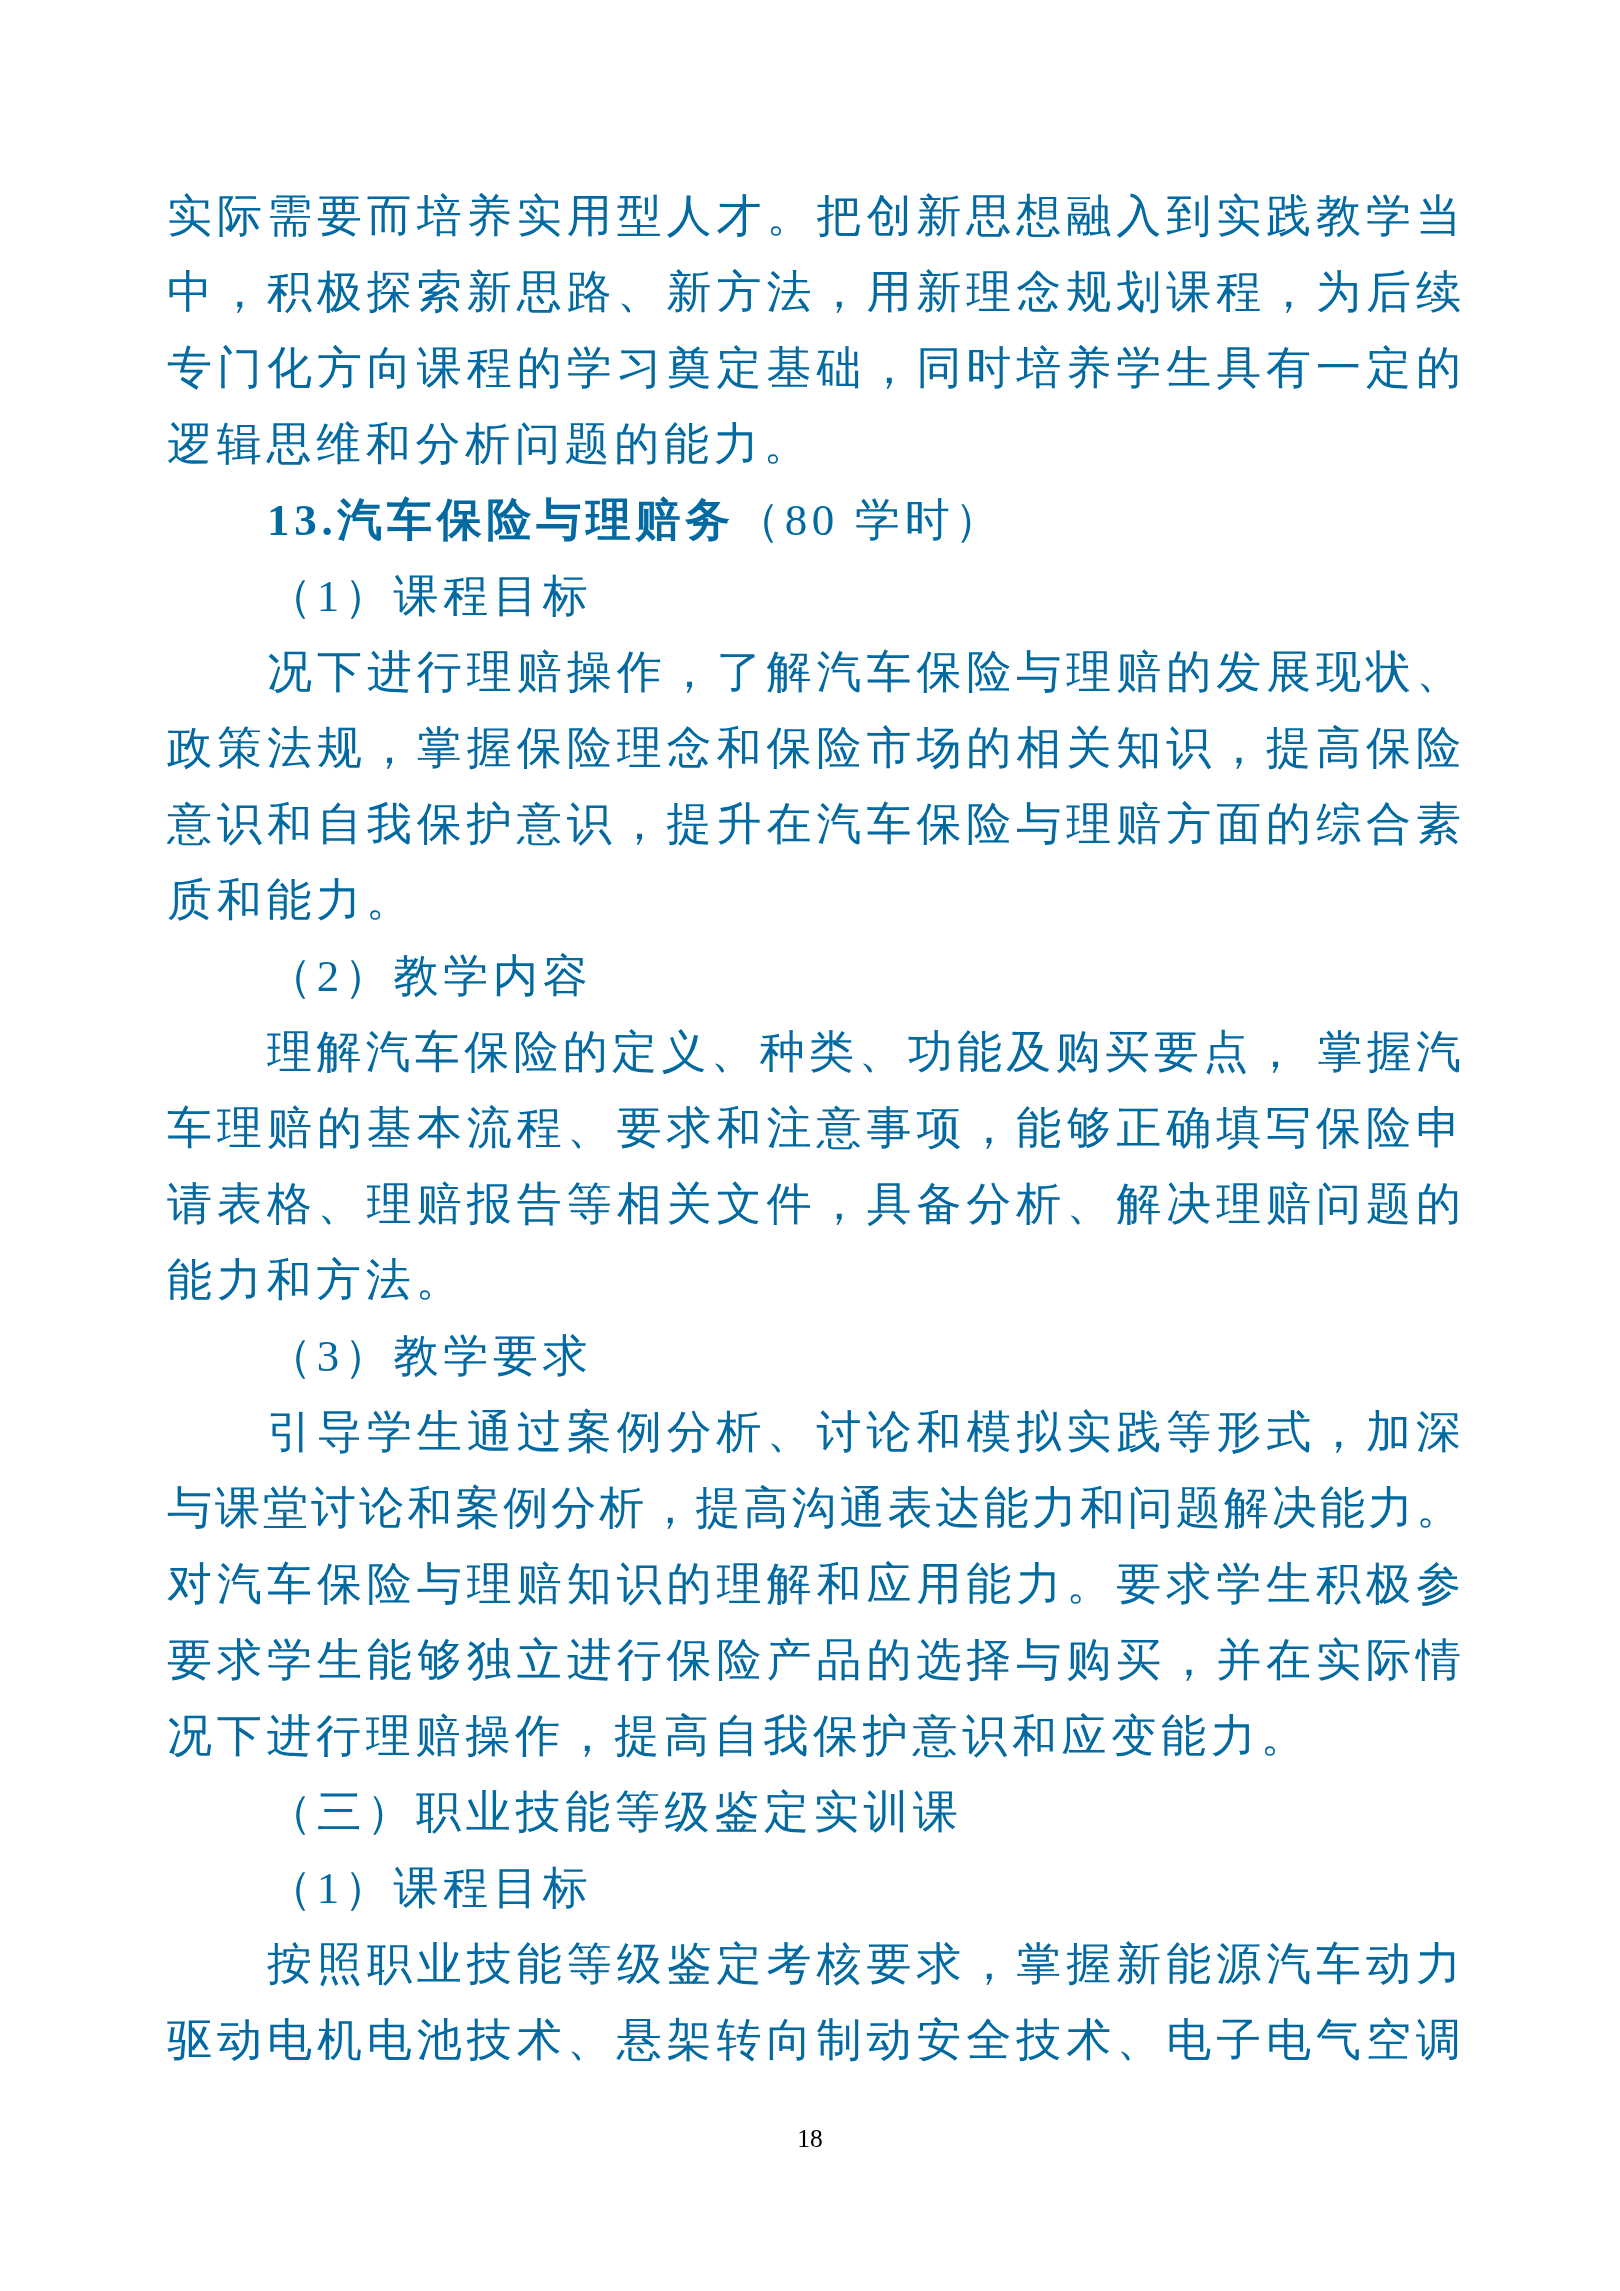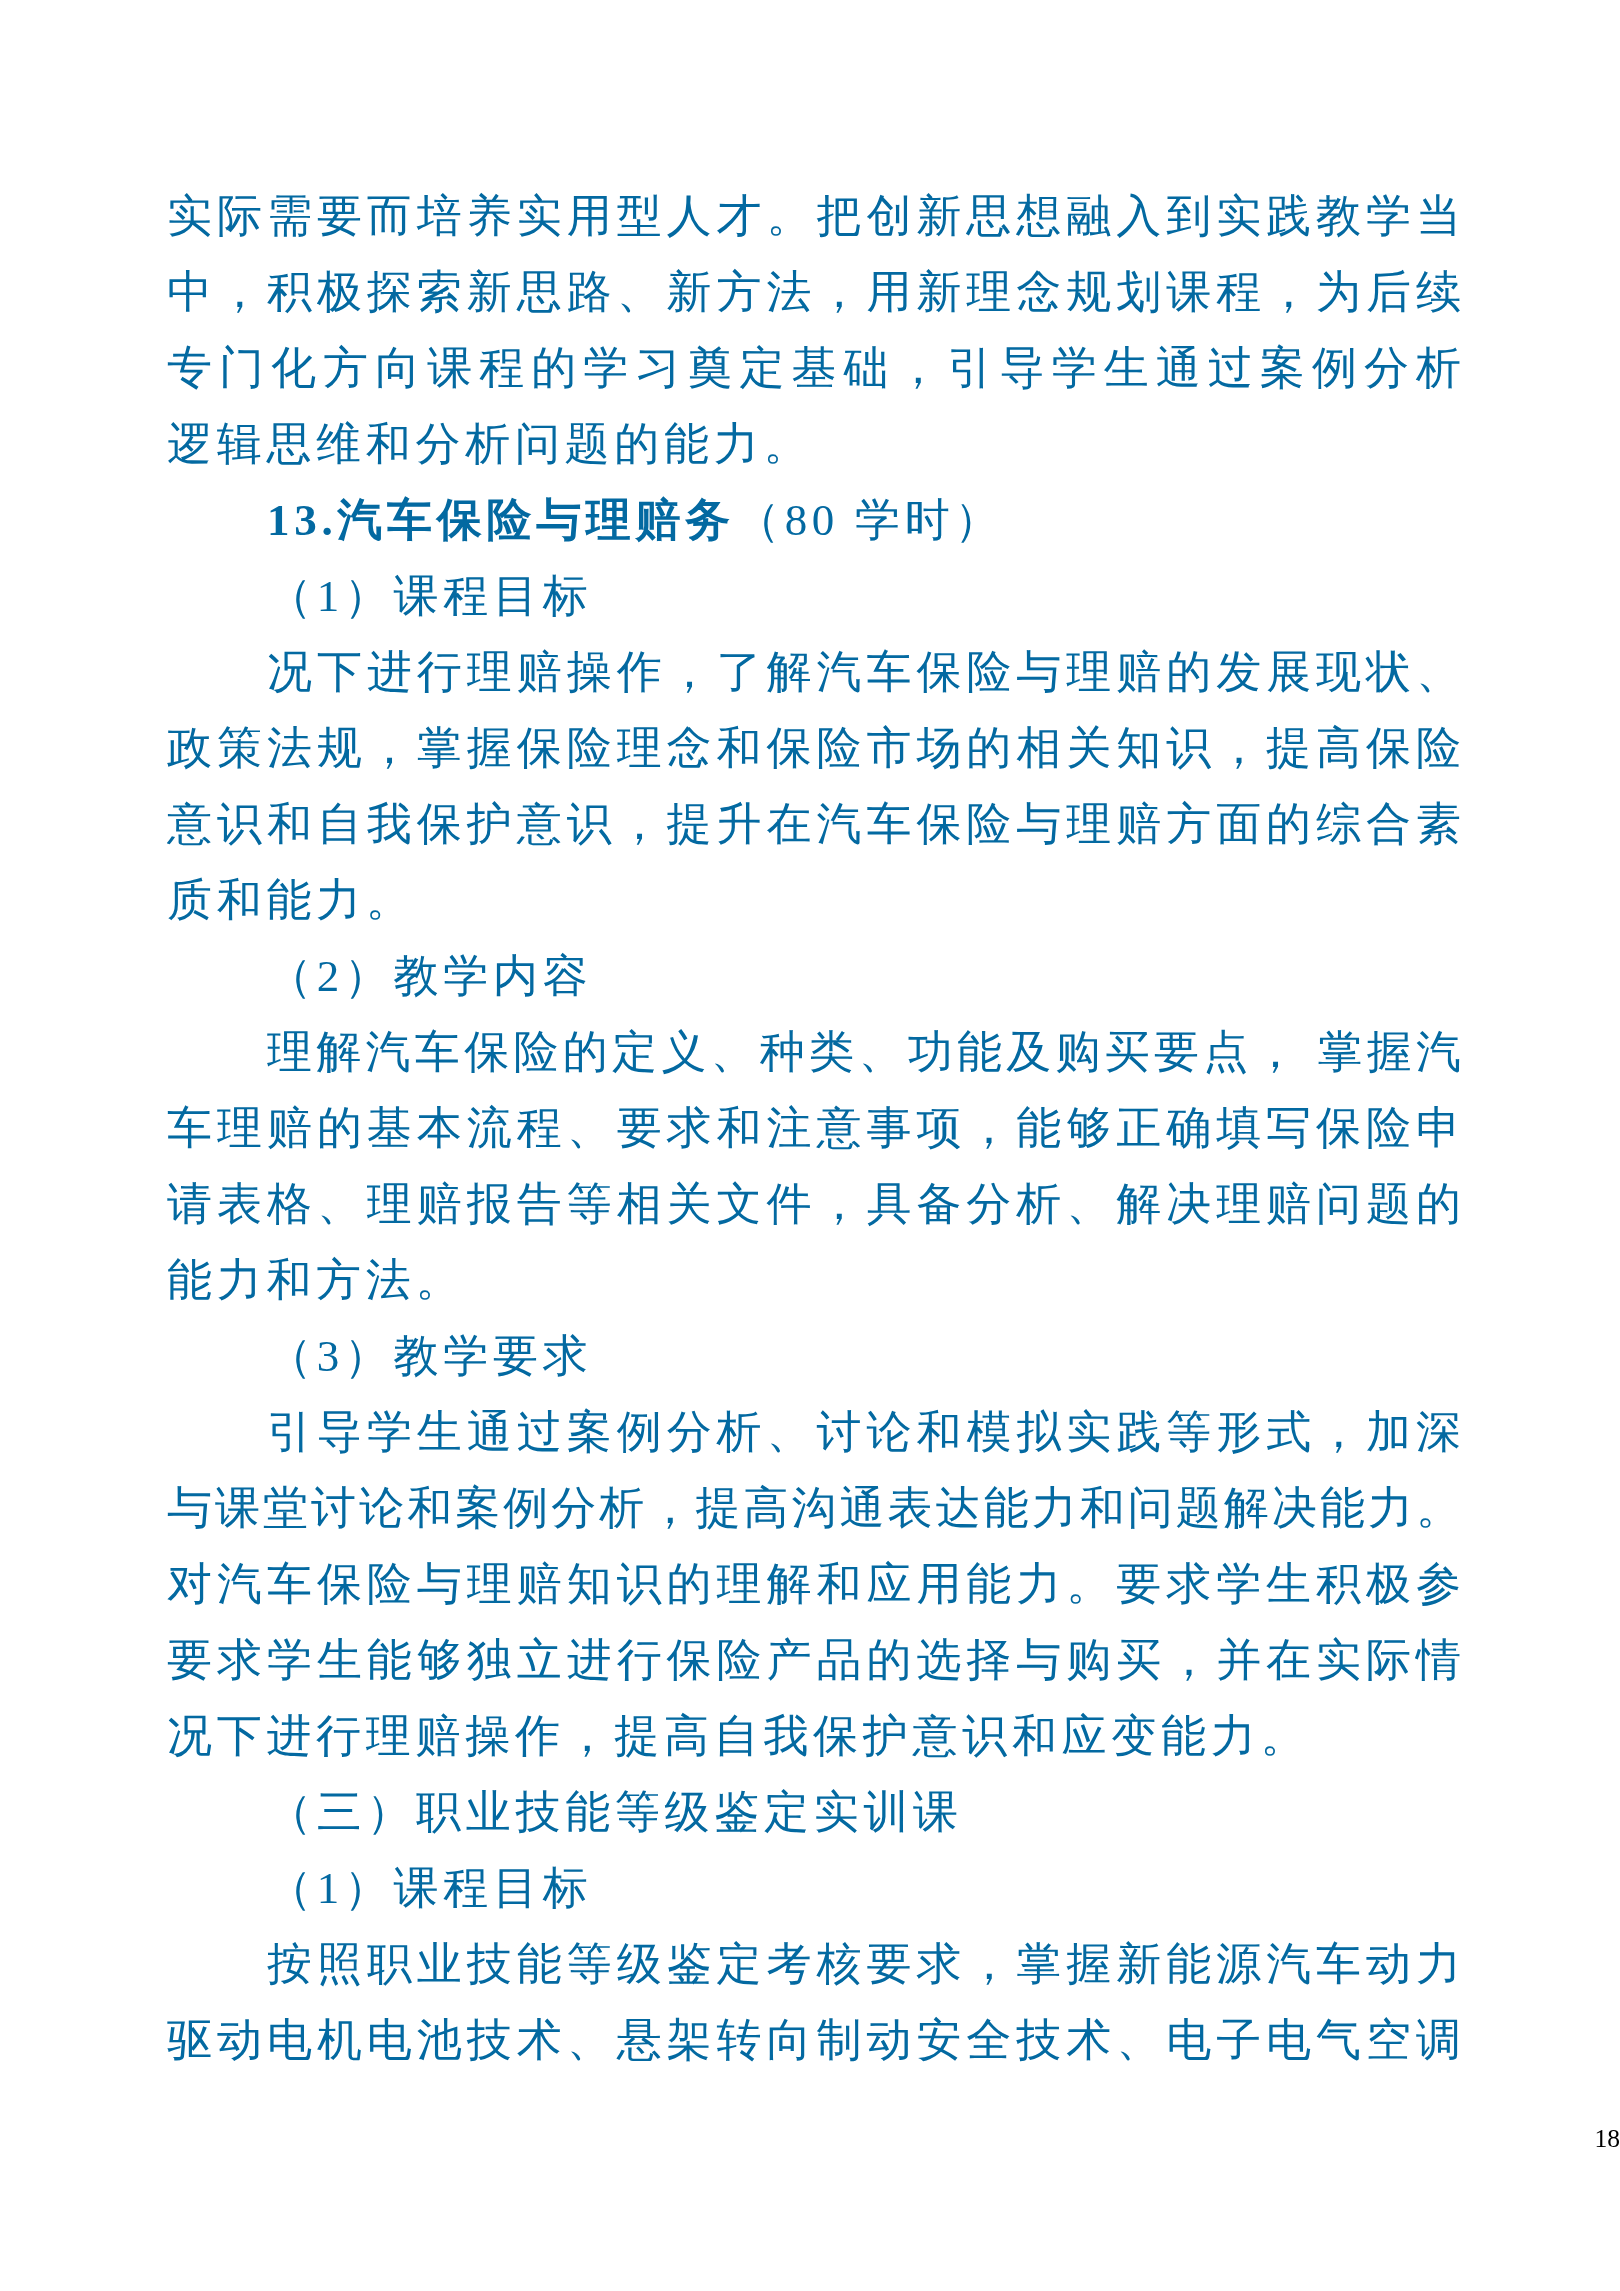--- a/index.html
+++ b/index.html
@@ -45,35 +45,35 @@
   }
   .bold {
     font-weight: 700;
     margin-top: 28px;
   }
   .page-number {
     position: absolute;
     top: 2119px;
     left: 0;
     width: 100%;
-    text-align: right;
+    text-align: center;
     font-size: 25.5px;
     line-height: 39px;
     color: #000000;
   }
 </style>
 </head>
 <body>
 
 <div class="page">
   <div class="content">
       <div class="block continuation">
         <div class="line">实际需要而培养实用型人才。把创新思想融入到实践教学当</div>
         <div class="line">中，积极探索新思路、新方法，用新理念规划课程，为后续</div>
-        <div class="line">专门化方向课程的学习奠定基础，引导学生通过案例分析</div>
+        <div class="line">专门化方向课程的学习奠定基础，同时培养学生具有一定的</div>
         <div class="line plain">逻辑思维和分析问题的能力。</div>
       </div>
       <div class="block heading">
         <div class="line plain indent"><span class="bold">13.汽车保险与理赔务</span><span>（80 学时）</span></div>
       </div>
       <div class="block subheading">
         <div class="line plain indent">（1）课程目标</div>
       </div>
       <div class="block body">
         <div class="line indent">况下进行理赔操作，了解汽车保险与理赔的发展现状、</div>

